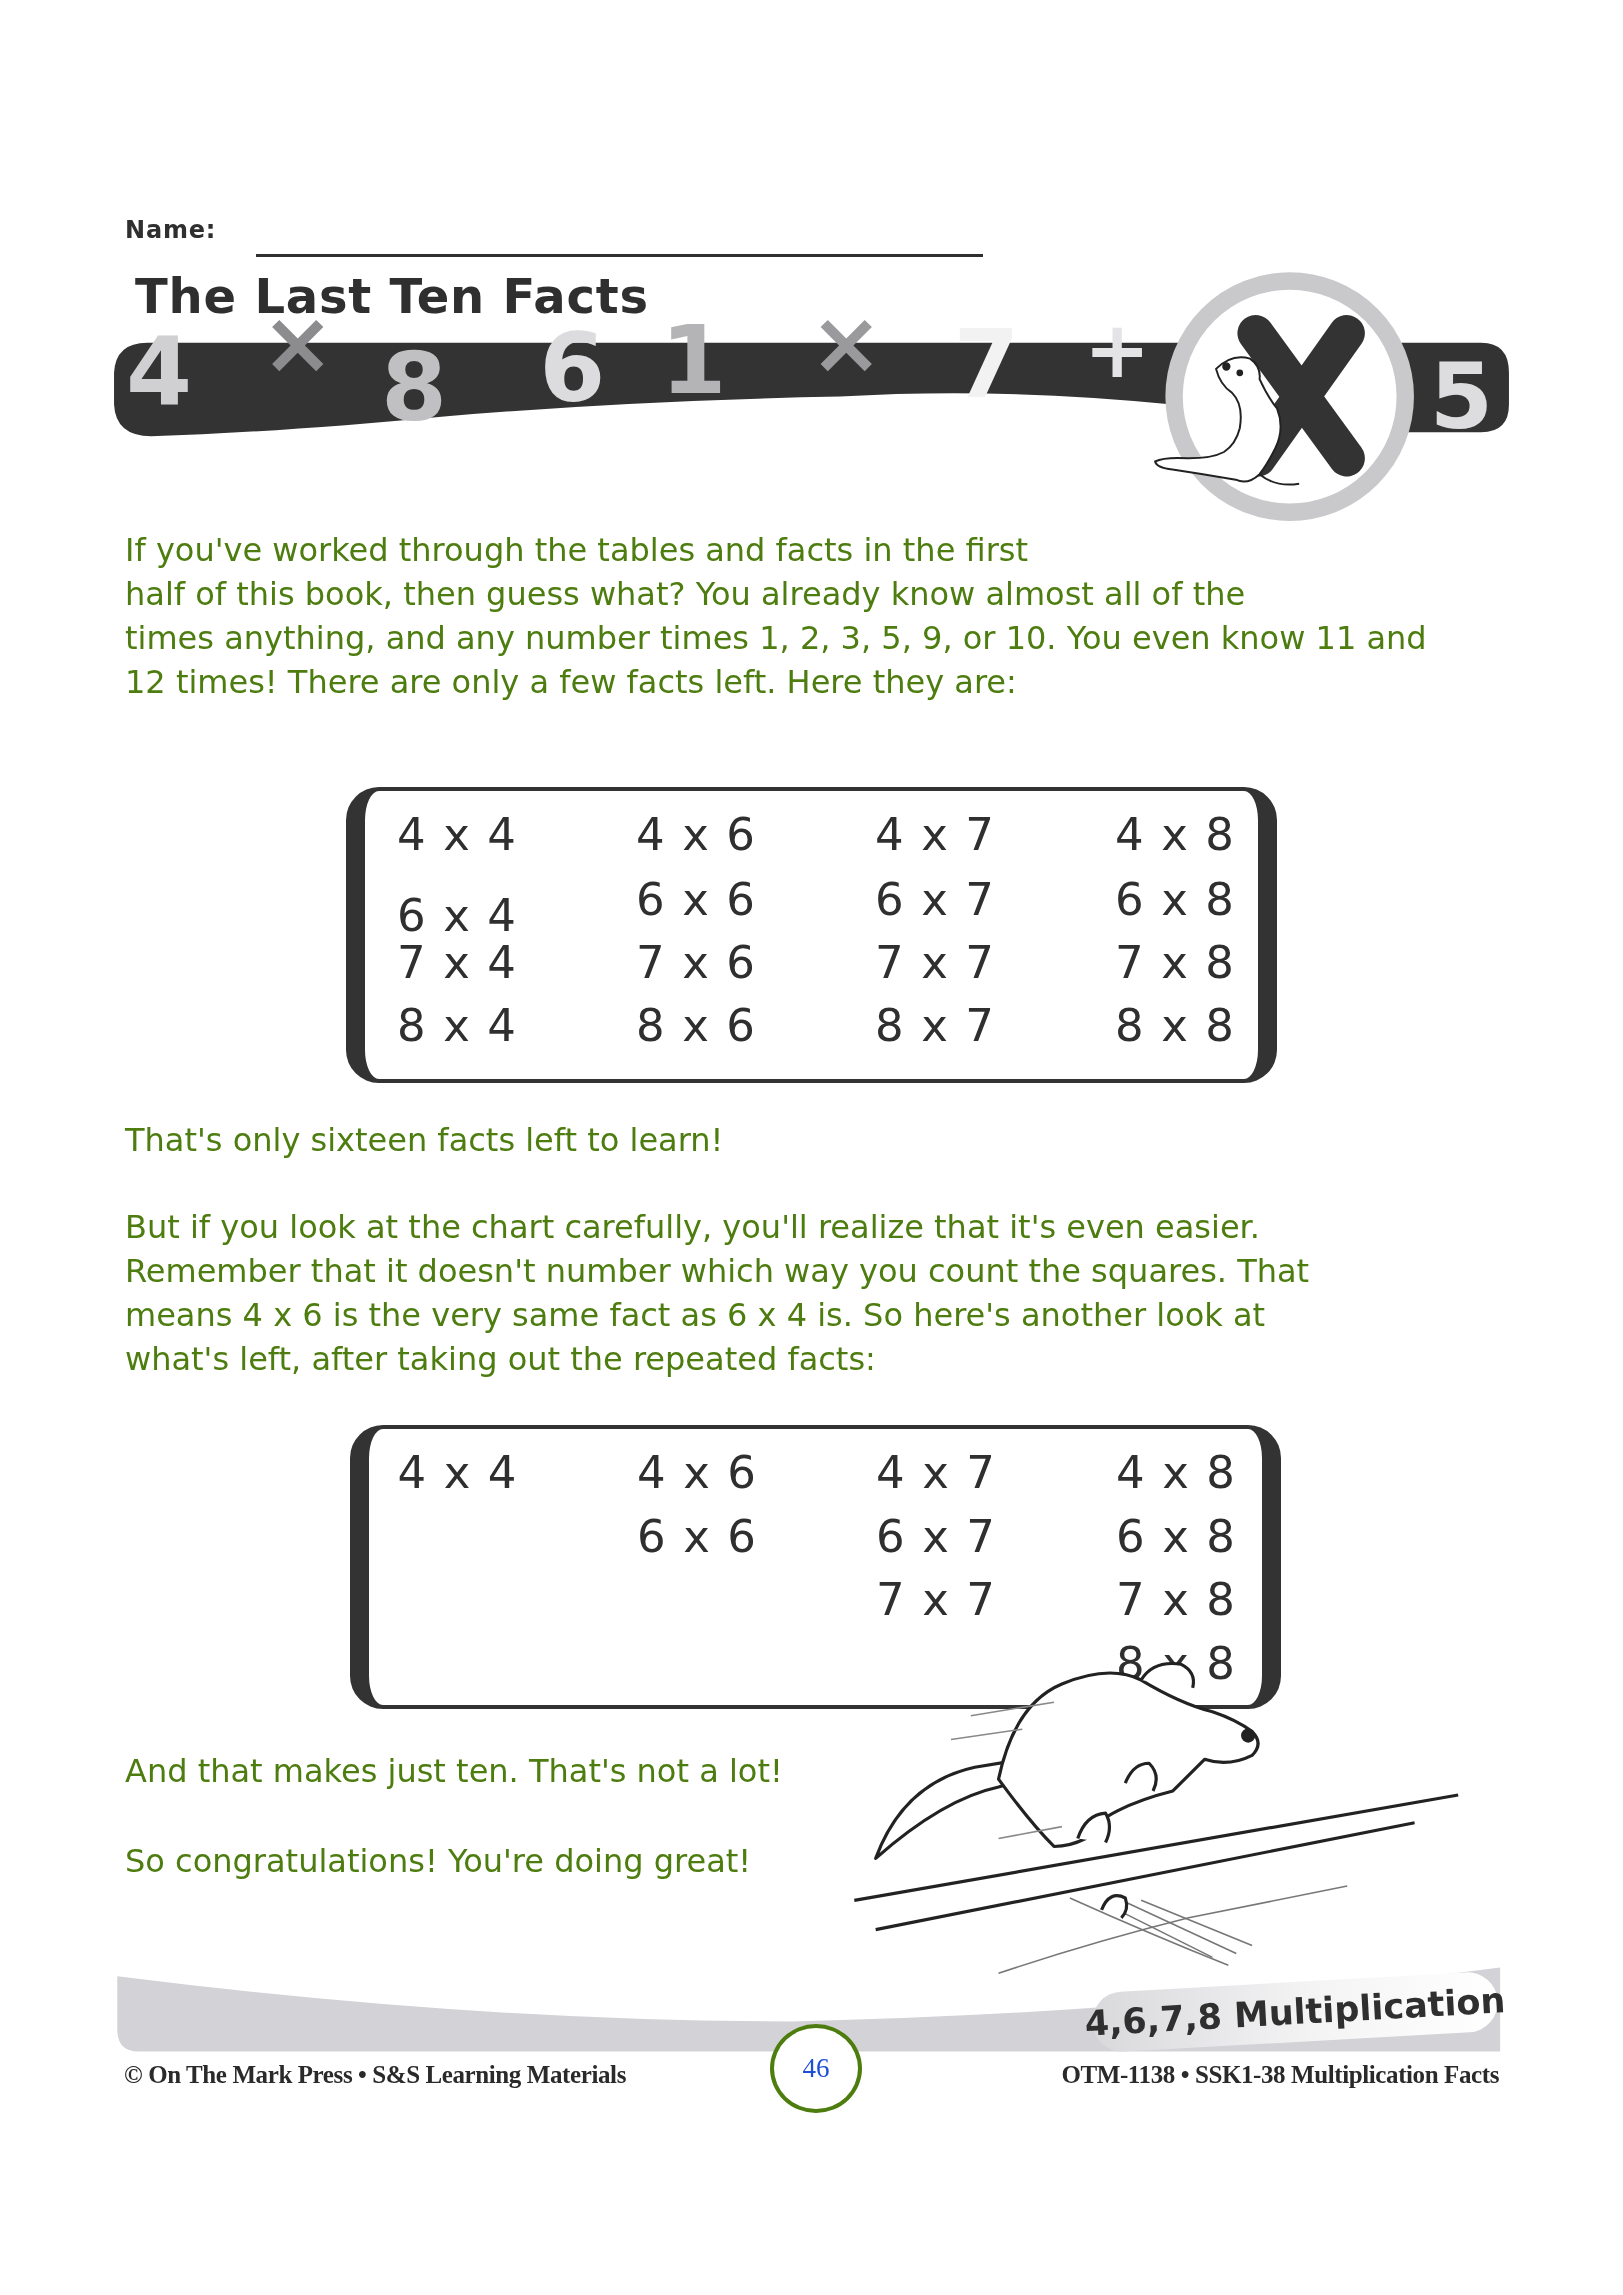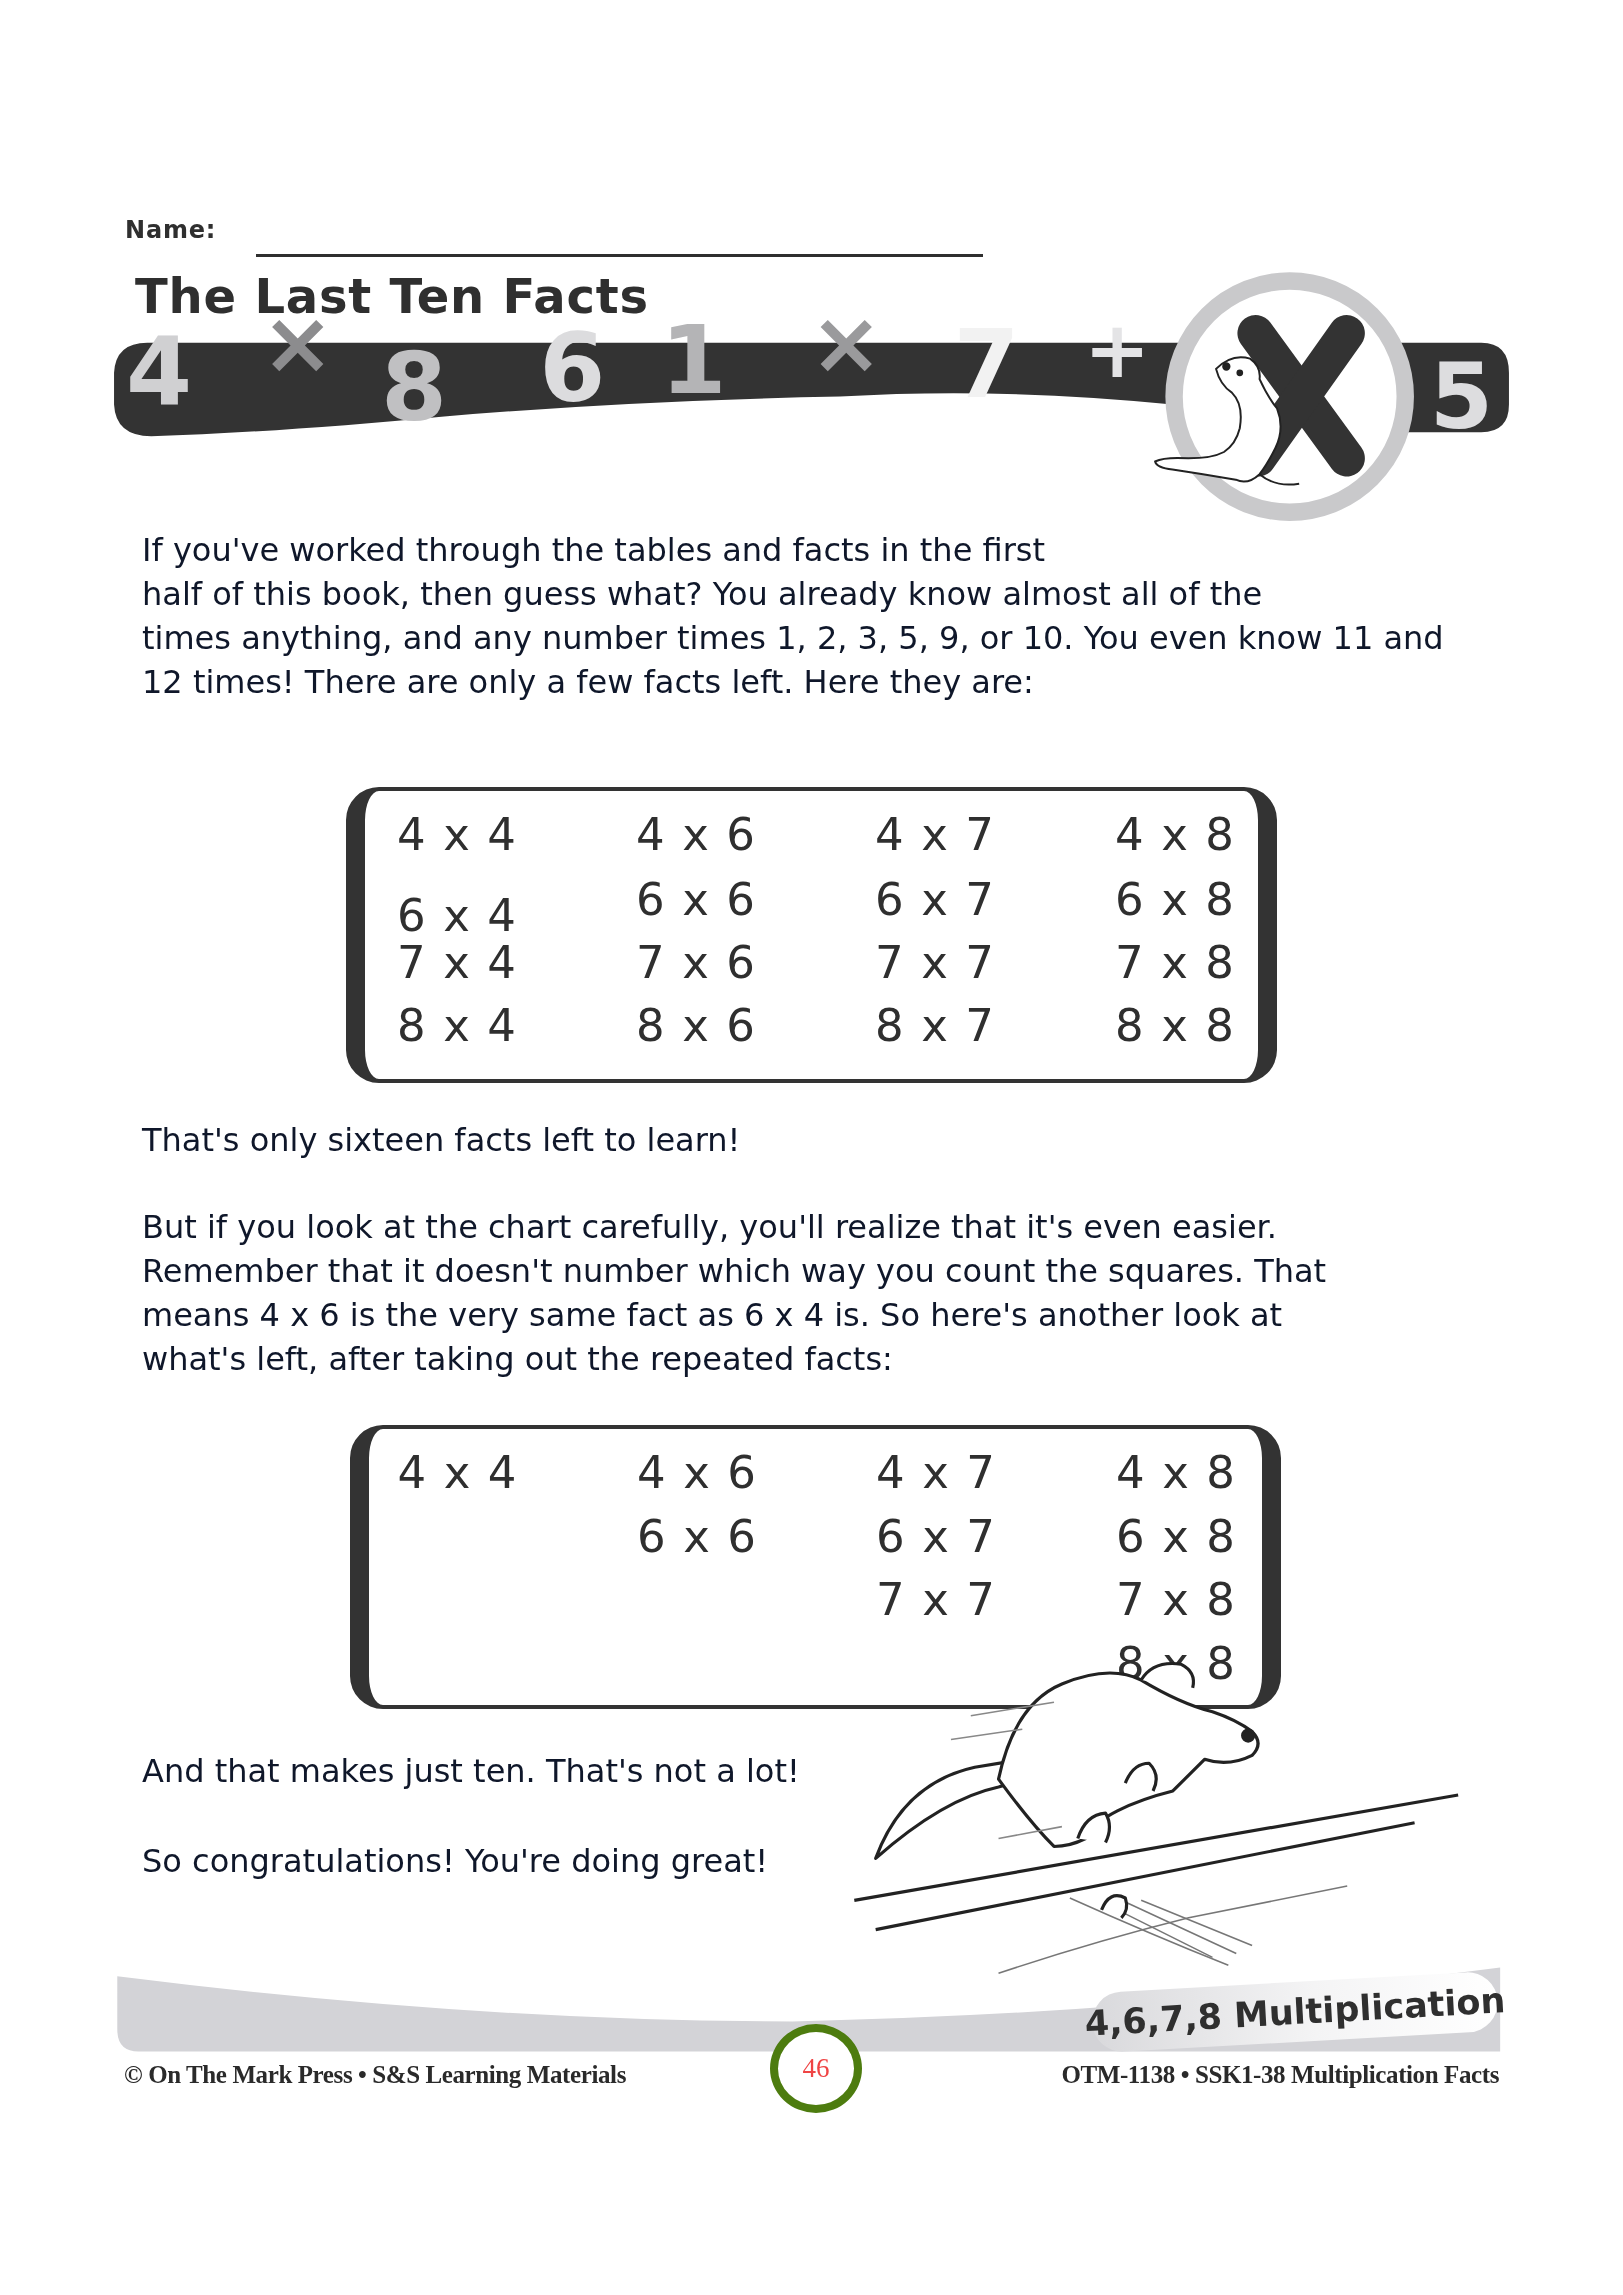--- a/index.html
+++ b/index.html
@@ -10,38 +10,38 @@
 
   
   .name-label { left: 125px; top: 216px; font-size: 24px; font-weight: bold; letter-spacing: 0.8px; }
   .name-line { left: 256px; top: 254px; width: 727px; height: 3.2px; background: #2f2f2f; }
   .title { left: 135px; top: 268px; font-size: 48px; font-weight: bold; letter-spacing: 0.8px; }
 
   
   .band-svg { left: 0; top: 262px; }
 
   
-  .para { left: 142px; font-size: 32px; line-height: 44px; color: #0f172a; }
+  .para { left: 125px; font-size: 32px; line-height: 44px; color: #4d7c0f; }
   .para .line { display: block; white-space: nowrap; }
 
   
   .fact-box { position: absolute; box-sizing: border-box; background: #fff;
               border-style: solid; border-color: #333333;
               border-width: 4.8px 19px 4.8px 19px; border-radius: 33px; }
   .fact-grid { position: absolute; left: 0; top: 0; width: 100%; height: 100%; }
   .fact-cell { position: absolute; font-size: 45px; color: #2f2f2f; white-space: nowrap; letter-spacing: 1.6px; }
 
   
   .footer-svg { left: 0; top: 1934px; }
   .footer-text { top: 2061px; font-family: "Liberation Serif", serif; font-weight: bold;
                  font-size: 25px; color: #2a2a2a; white-space: nowrap; letter-spacing: -0.4px; }
   .page-num { left: 770px; top: 2024px; width: 92px; height: 89px; box-sizing: border-box;
-              border: 8px solid #4d7c0f; border-radius: 50%; background: #fff;
+              border: 4px solid #4d7c0f; border-radius: 50%; background: #fff;
               display: flex; align-items: center; justify-content: center;
-              font-family: "Liberation Serif", serif; font-size: 27px; color: #ef4444; }
+              font-family: "Liberation Serif", serif; font-size: 27px; color: #1d4ed8; }
   .section-pill { left: 1092px; top: 1982px; width: 406px; height: 60px;
                   transform: rotate(-3.2deg); transform-origin: center;
                   border-radius: 30px;
                   background: linear-gradient(90deg, #d9d9dc 0%, #f4f4f5 55%, #ffffff 100%);
                   display: flex; align-items: center; justify-content: center; }
   .section-pill span { font-size: 35px; font-weight: bold; color: #2f2f2f; white-space: nowrap; }
 </style>
 </head>
 <body>
 

